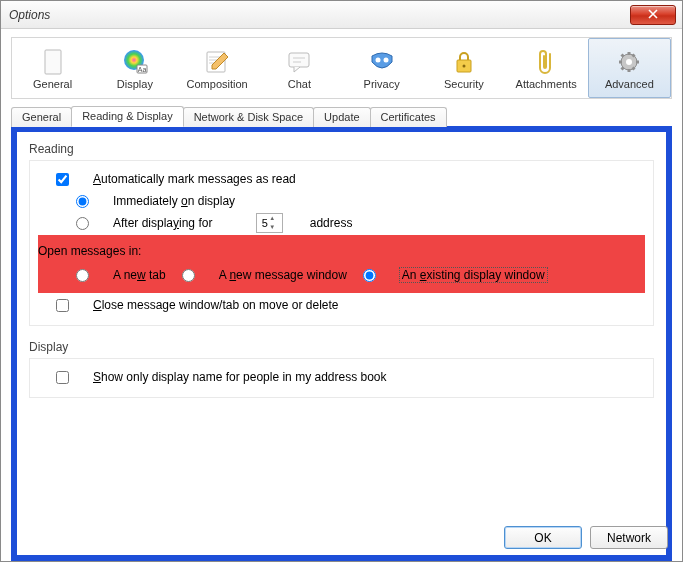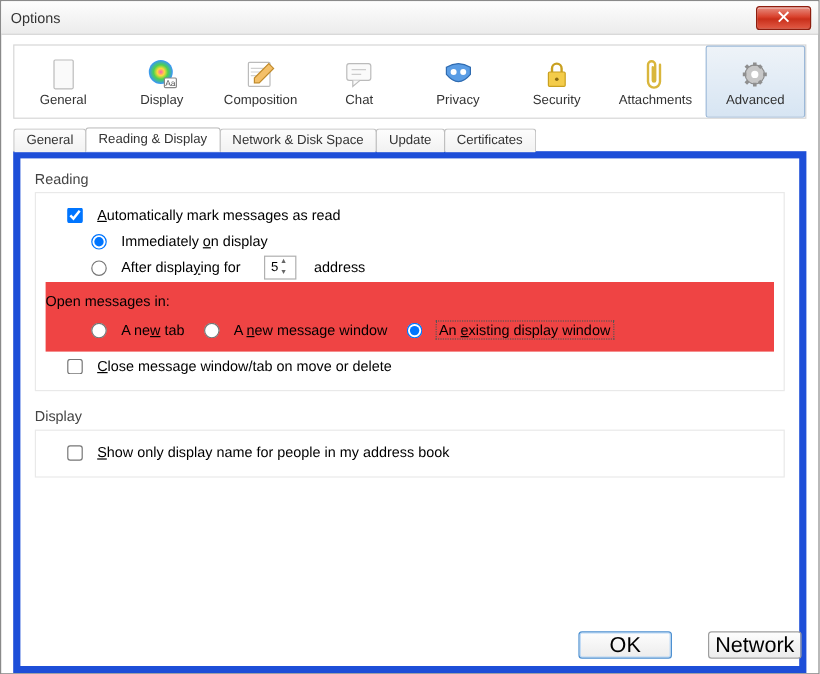--- a/index.html
+++ b/index.html
@@ -14,21 +14,21 @@
     position:relative;
   }
   
   .titlebar {
     height:28px;
     background:linear-gradient(#fdfdfd,#ececec);
     border-bottom:1px solid #d0d0d0;
     display:flex; align-items:center;
     padding:0 6px 0 8px;
   }
-  .titlebar .title { flex:1; color:#333; font-size:12px; }
+  .titlebar .title { flex:1; color:#333; font-size:12px;font-style:italic; }
   .titlebar .close-btn {
     width:46px; height:20px;
     background:linear-gradient(#e78f82,#d9412c 45%,#c92f1a 55%,#e15a45);
     border:1px solid #8f1d0e;
     border-radius:3px;
     display:flex; align-items:center; justify-content:center;
     cursor:pointer;
     box-shadow:0 1px 0 rgba(255,255,255,0.5) inset;
   }
   .titlebar .close-btn svg { width:10px; height:10px; }
@@ -95,21 +95,21 @@
     background:#fff;
     padding:10px 12px;
     position:relative;
   }
   .group-title { color:#444; margin-bottom:4px; }
   .group-box {
     border:1px solid #e9e9e9;
     padding:6px 8px 8px;
     margin-bottom:14px;
   }
-  .row { display:flex; align-items:center; gap:8px; margin:2px 0; min-height:20px; }
+  .row { display:flex; align-items:center; gap:20px; margin:2px 0; min-height:20px; }
   .indent1 { padding-left:18px; }
   .indent2 { padding-left:38px; }
   input[type=checkbox], input[type=radio] { margin:0 4px 0 0; }
   .highlight {
     background:#ef4444;
   }
   .highlight-strip { padding:4px 0; }
   .underline { text-decoration:underline; }
   .num-input {
     width:34px; height:20px;
@@ -138,24 +138,23 @@
   .buttons {
     position:absolute;
     right:14px; bottom:12px;
     display:flex; gap:8px;
   }
   .btn {
     min-width:78px; height:23px;
     border:1px solid #9e9e9e;
     background:linear-gradient(#fdfdfd,#ececec);
     border-radius:3px;
-    font-size:18px;
+    font-size:12px;
     display:flex; align-items:center; justify-content:center;
     cursor:pointer;
-    margin-left:22px;
   }
   .btn.default { border:1px solid #4d90d1; box-shadow:0 0 0 1px #b5d5f5 inset; }
 </style>
 </head>
 <body>
 
 <div class="titlebar">
   <span class="title">Options</span>
   <div class="close-btn">
     <span>

